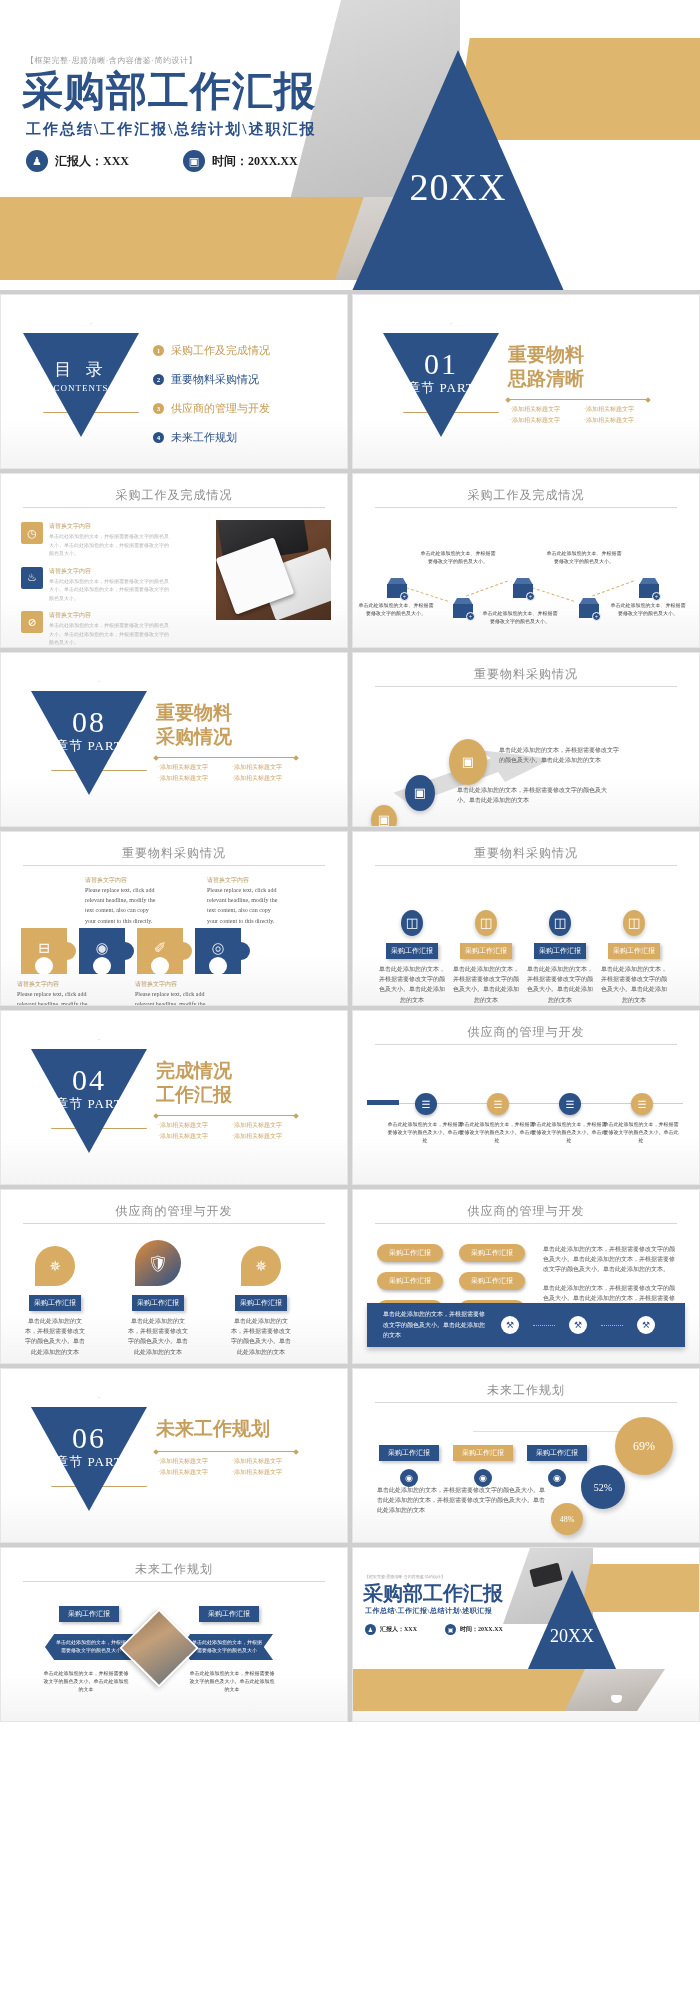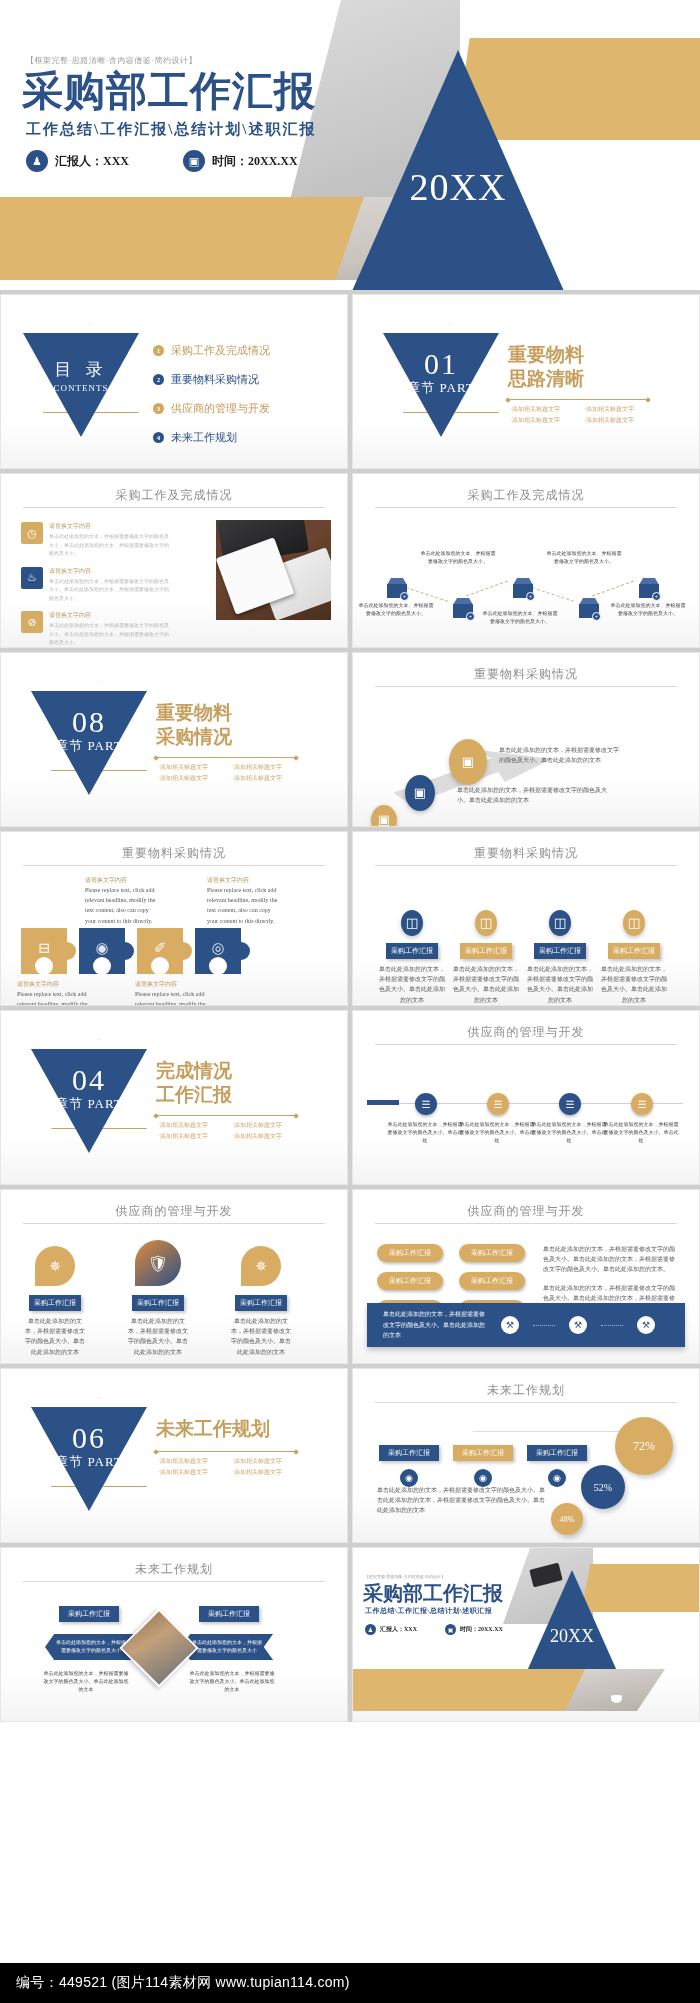--- a/index.html
+++ b/index.html
@@ -653,21 +653,21 @@
       <div style="position:absolute;left:100px;top:72px;width:60px;text-align:center;">
         <div class="bbtn gold" style="width:60px;">采购工作汇报</div>
         <div style="width:18px;height:18px;border-radius:50%;background:#2c5186;margin:8px auto 0;display:flex;align-items:center;justify-content:center;color:#fff;font-size:9px;">◉</div>
       </div>
       <div style="position:absolute;left:174px;top:72px;width:60px;text-align:center;">
         <div class="bbtn blue" style="width:60px;">采购工作汇报</div>
         <div style="width:18px;height:18px;border-radius:50%;background:#2c5186;margin:8px auto 0;display:flex;align-items:center;justify-content:center;color:#fff;font-size:9px;">◉</div>
       </div>
 
       <div class="pbub" style="left:262px;top:48px;width:58px;height:58px;background:#d8ad63;font-size:12px;">
-        <span>72%</span>
+        <span>69%</span>
       </div>
       <div class="pbub" style="left:228px;top:96px;width:44px;height:44px;background:#2c5186;font-size:10px;">
         <span>52%</span>
       </div>
       <div class="pbub" style="left:198px;top:134px;width:32px;height:32px;background:#d8ad63;font-size:8px;">
         <span>48%</span>
       </div>
 
       <div class="lorem-b" style="position:absolute;left:24px;top:116px;width:170px;">单击此处添加您的文本，并根据需要修改文字的颜色及大小。单击此处添加您的文本，并根据需要修改文字的颜色及大小。单击此处添加您的文本</div>
     </div>
@@ -715,17 +715,14 @@
         </div>
       </div>
       <div style="position:absolute;left:0;bottom:10px;width:250px;height:42px;background:#dfb66e;clip-path:polygon(0 0,100% 0,86% 100%,0 100%);"></div>
       <div style="position:absolute;left:212px;bottom:10px;width:100px;height:42px;background:linear-gradient(170deg,#d9d5d1,#b5afa8);clip-path:polygon(20% 0,100% 0,72% 100%,0 100%);">
         <div style="position:absolute;left:46px;bottom:8px;width:11px;height:8px;background:#fff;border-radius:2px 2px 5px 5px;"></div>
       </div>
     </div>
 
   </div>
 
-  <div class="footer">
-    <span>编号：449521 (图片114素材网 www.tupian114.com)</span>
-  </div>
 
 </div>
 
 </body></html>

